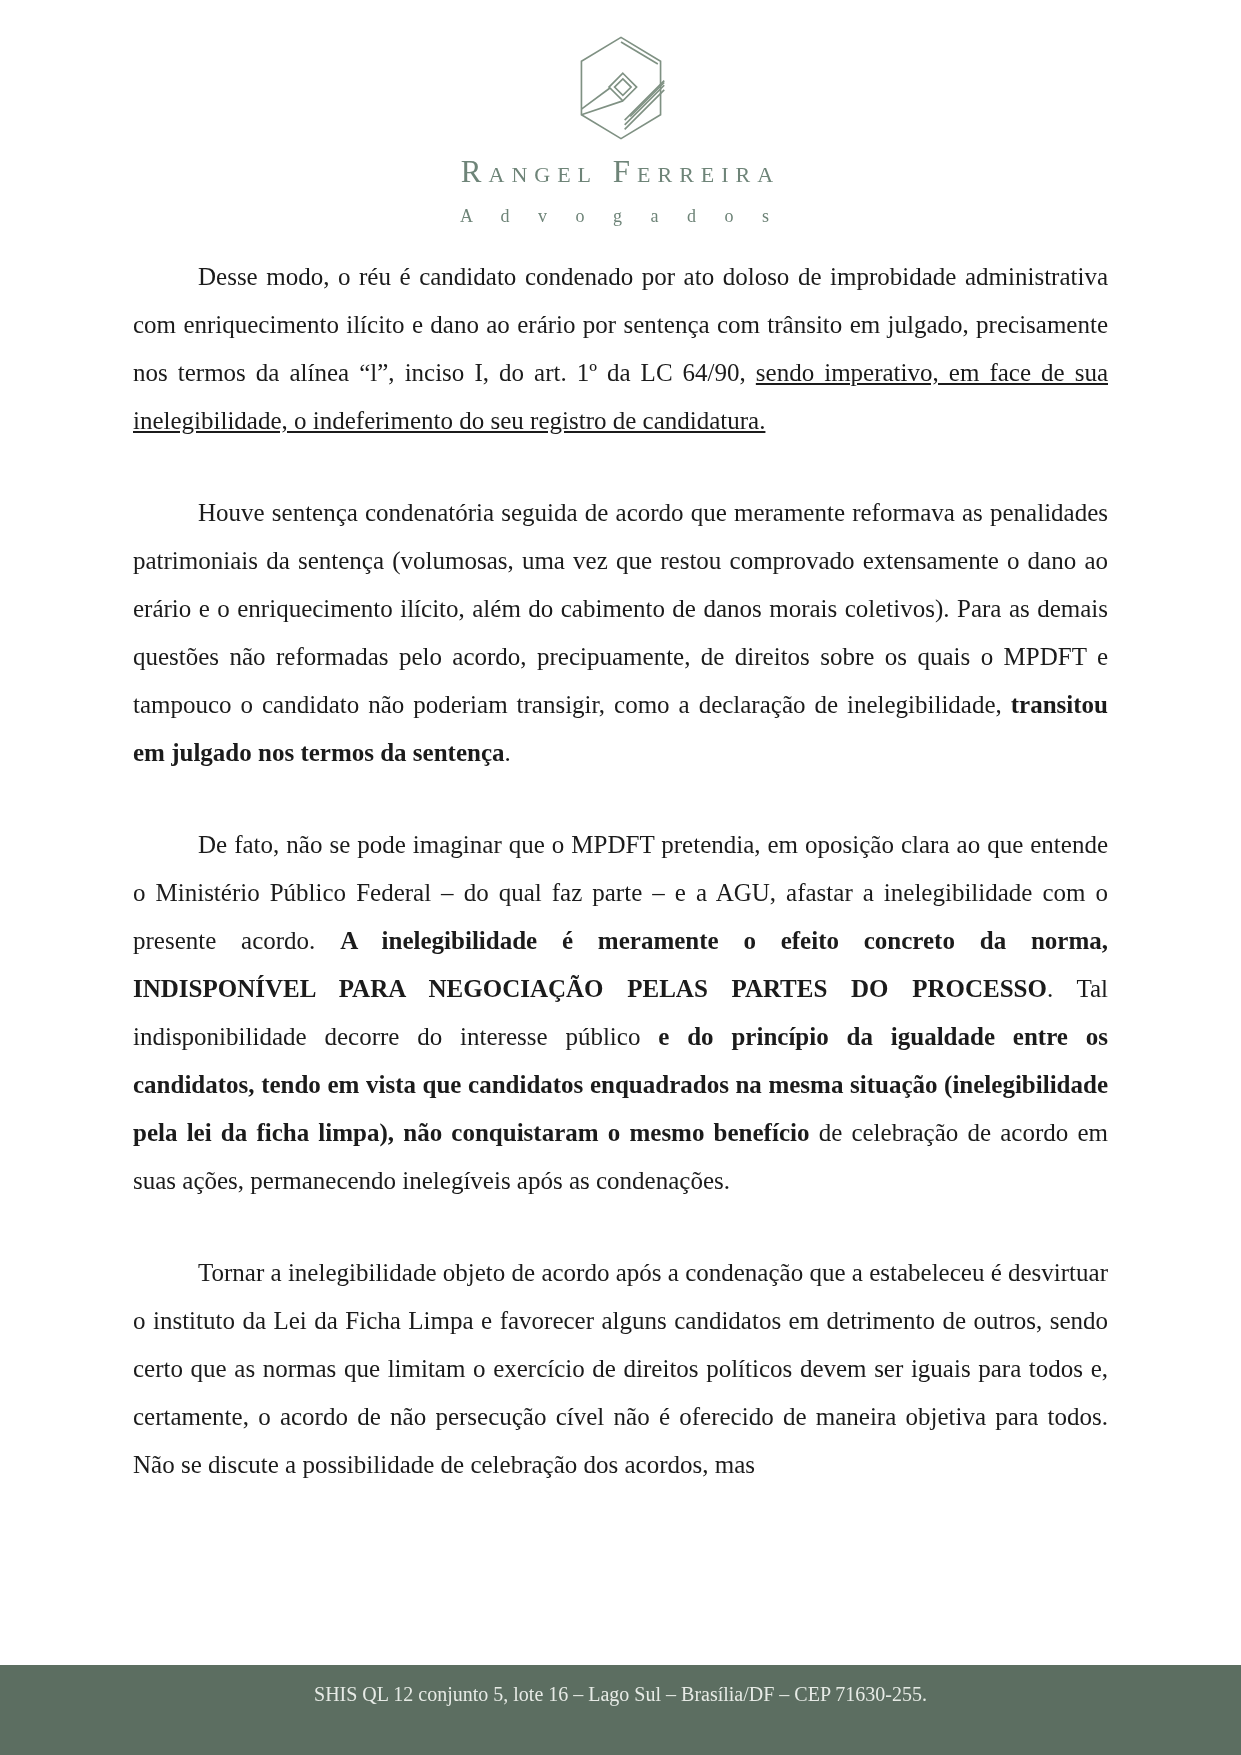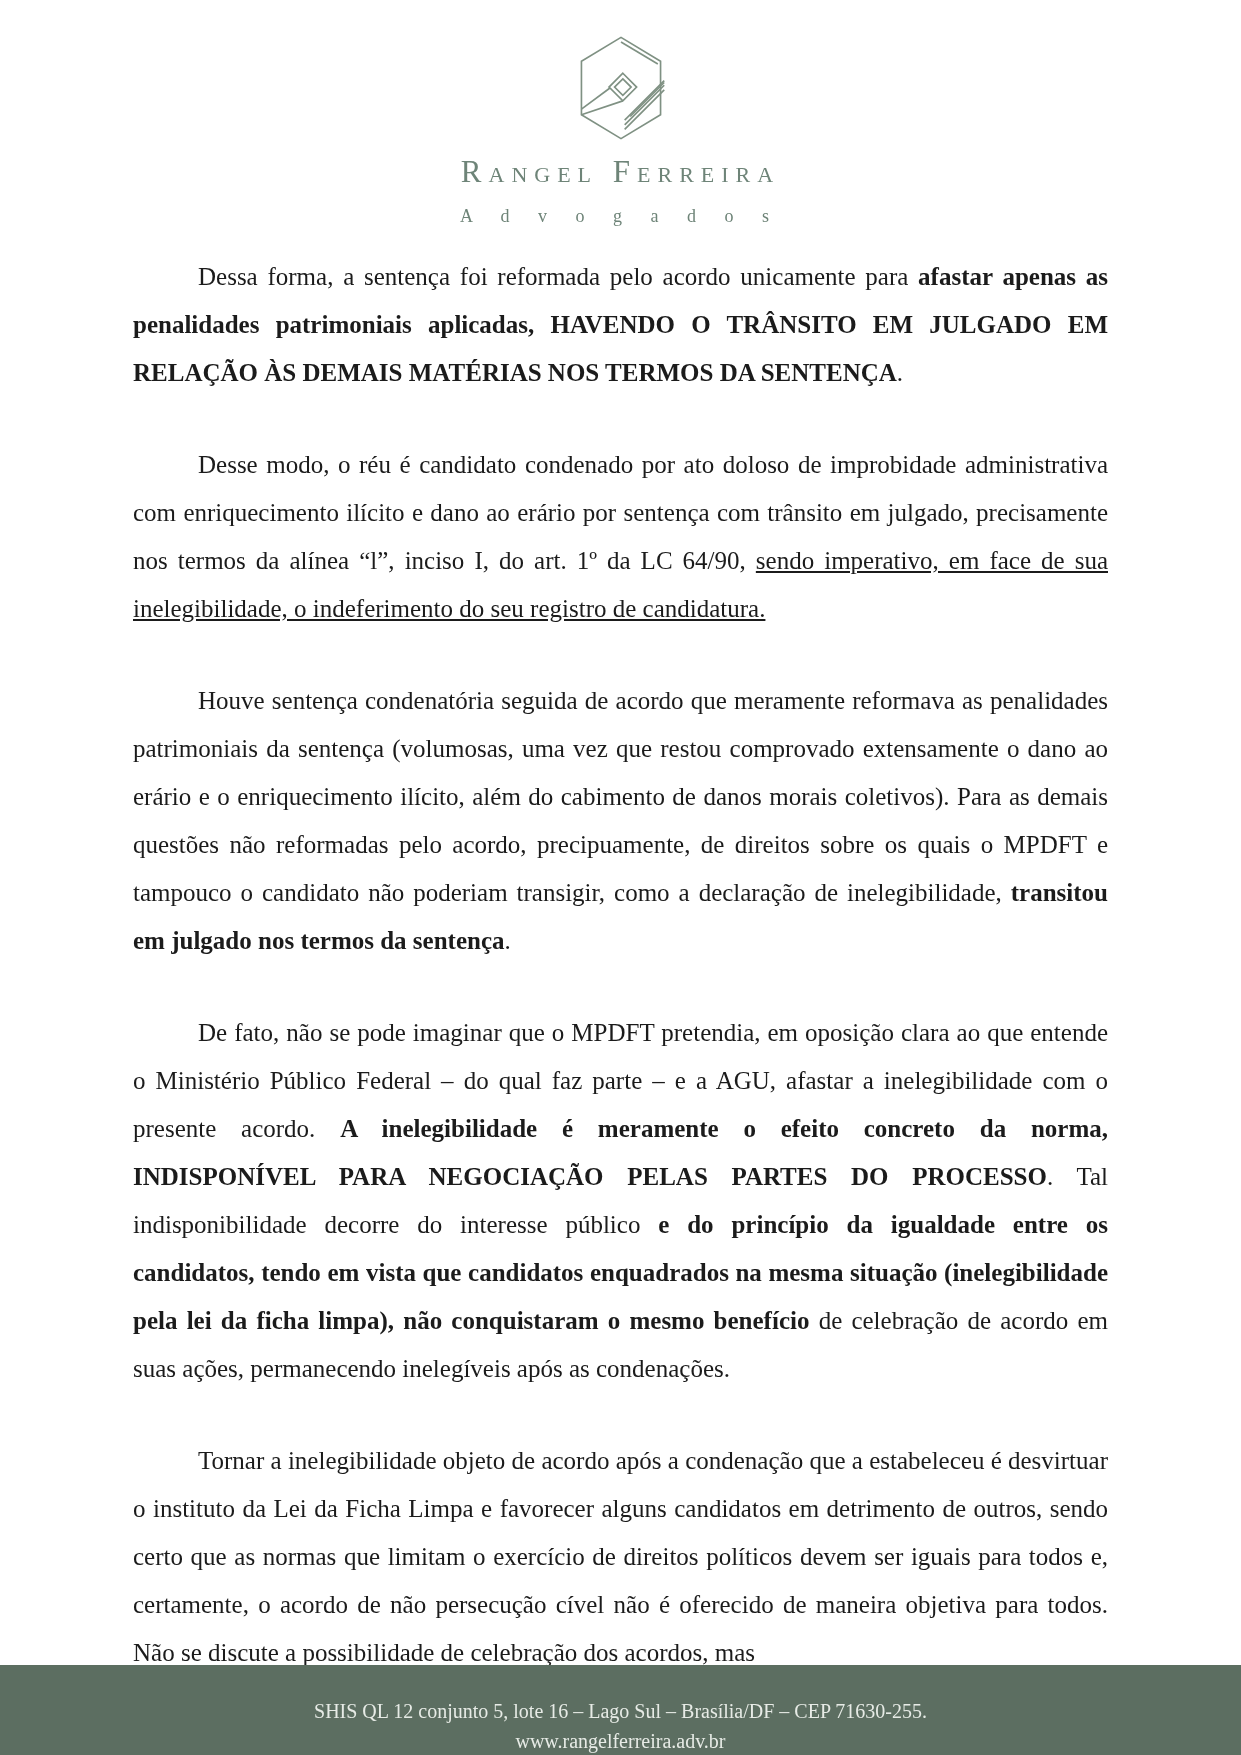--- a/index.html
+++ b/index.html
@@ -60,21 +60,21 @@
   .run.underline{text-decoration:underline;}
   .footer{
     position:absolute;
     left:0;
     bottom:0;
     width:1241px;
     height:90px;
     background:var(--footer-bg);
     color:var(--footer-text);
     text-align:center;
-    padding-top:31px;
+    padding-top:14px;
     font-size:20px;
     line-height:30px;
   }
 </style>
 </head>
 <body>
 
 <div class="page">
 
   <div class="header">
@@ -96,25 +96,23 @@
         <polyline points="54,93 97,50"></polyline>
         <polyline points="60,89 97,52"></polyline>
       </g>
     </svg>
     <div class="firm-name">Rangel Ferreira</div>
     <div class="firm-subtitle">A d v o g a d o s</div>
   </div>
 
   <div class="doc-body">
 
-  <p class="para"><span class="run normal">Dessa forma, a sentença foi reformada pelo acordo unicamente para </span><span class="run bold">afastar apenas as penalidades patrimoniais aplicadas, HAVENDO O TRÂNSITO EM JULGADO EM RELAÇÃO ÀS DEMAIS MATÉRIAS NOS TERMOS DA SENTENÇA</span><span class="run normal">.</span></p>
       <p class="para"><span class="run normal">Desse modo, o réu é candidato condenado por ato doloso de improbidade administrativa com enriquecimento ilícito e dano ao erário por sentença com trânsito em julgado, precisamente nos termos da alínea “l”, inciso I, do art. 1º da LC 64/90, </span><span class="run underline">sendo imperativo, em face de sua inelegibilidade, o indeferimento do seu registro de candidatura.</span></p>
       <p class="para"><span class="run normal">Houve sentença condenatória seguida de acordo que meramente reformava as penalidades patrimoniais da sentença (volumosas, uma vez que restou comprovado extensamente o dano ao erário e o enriquecimento ilícito, além do cabimento de danos morais coletivos). Para as demais questões não reformadas pelo acordo, precipuamente, de direitos sobre os quais o MPDFT e tampouco o candidato não poderiam transigir, como a declaração de inelegibilidade, </span><span class="run bold">transitou em julgado nos termos da sentença</span><span class="run normal">.</span></p>
       <p class="para"><span class="run normal">De fato, não se pode imaginar que o MPDFT pretendia, em oposição clara ao que entende o Ministério Público Federal – do qual faz parte – e a AGU, afastar a inelegibilidade com o presente acordo. </span><span class="run bold">A inelegibilidade é meramente o efeito concreto da norma, INDISPONÍVEL PARA NEGOCIAÇÃO PELAS PARTES DO PROCESSO</span><span class="run normal">. Tal indisponibilidade decorre do interesse público </span><span class="run bold">e do princípio da igualdade entre os candidatos, tendo em vista que candidatos enquadrados na mesma situação (inelegibilidade pela lei da ficha limpa), não conquistaram o mesmo benefício</span><span class="run normal"> de celebração de acordo em suas ações, permanecendo inelegíveis após as condenações.</span></p>
       <p class="para"><span class="run normal">Tornar a inelegibilidade objeto de acordo após a condenação que a estabeleceu é desvirtuar o instituto da Lei da Ficha Limpa e favorecer alguns candidatos em detrimento de outros, sendo certo que as normas que limitam o exercício de direitos políticos devem ser iguais para todos e, certamente, o acordo de não persecução cível não é oferecido de maneira objetiva para todos. Não se discute a possibilidade de celebração dos acordos, mas</span></p>
     </div>
 
   <div class="footer">
     <div>SHIS QL 12 conjunto 5, lote 16 – Lago Sul – Brasília/DF – CEP 71630-255.</div>
-    <div>www.rangelferreira.adv.br</div>
   </div>
 
 </div>
 
 </body></html>

